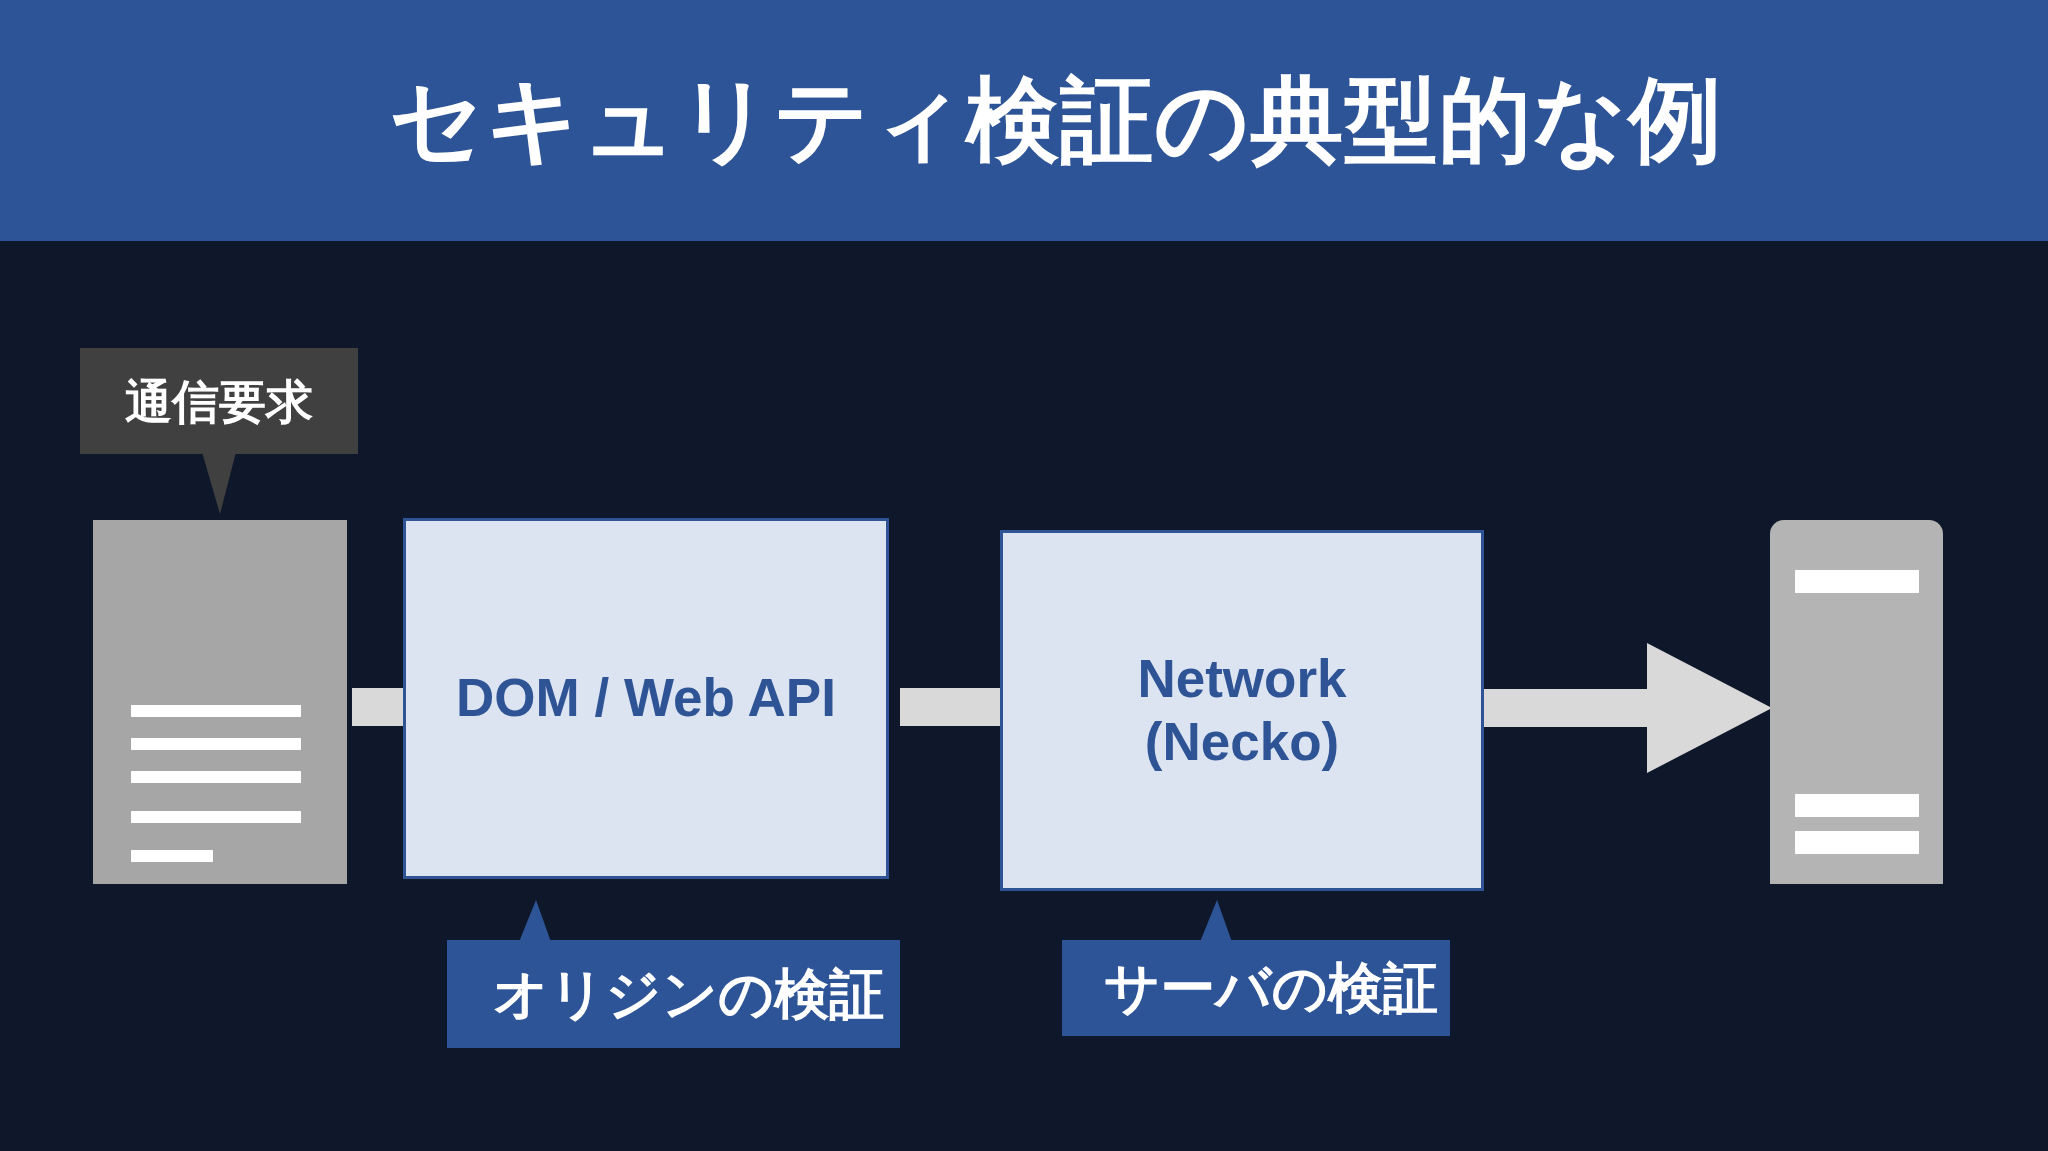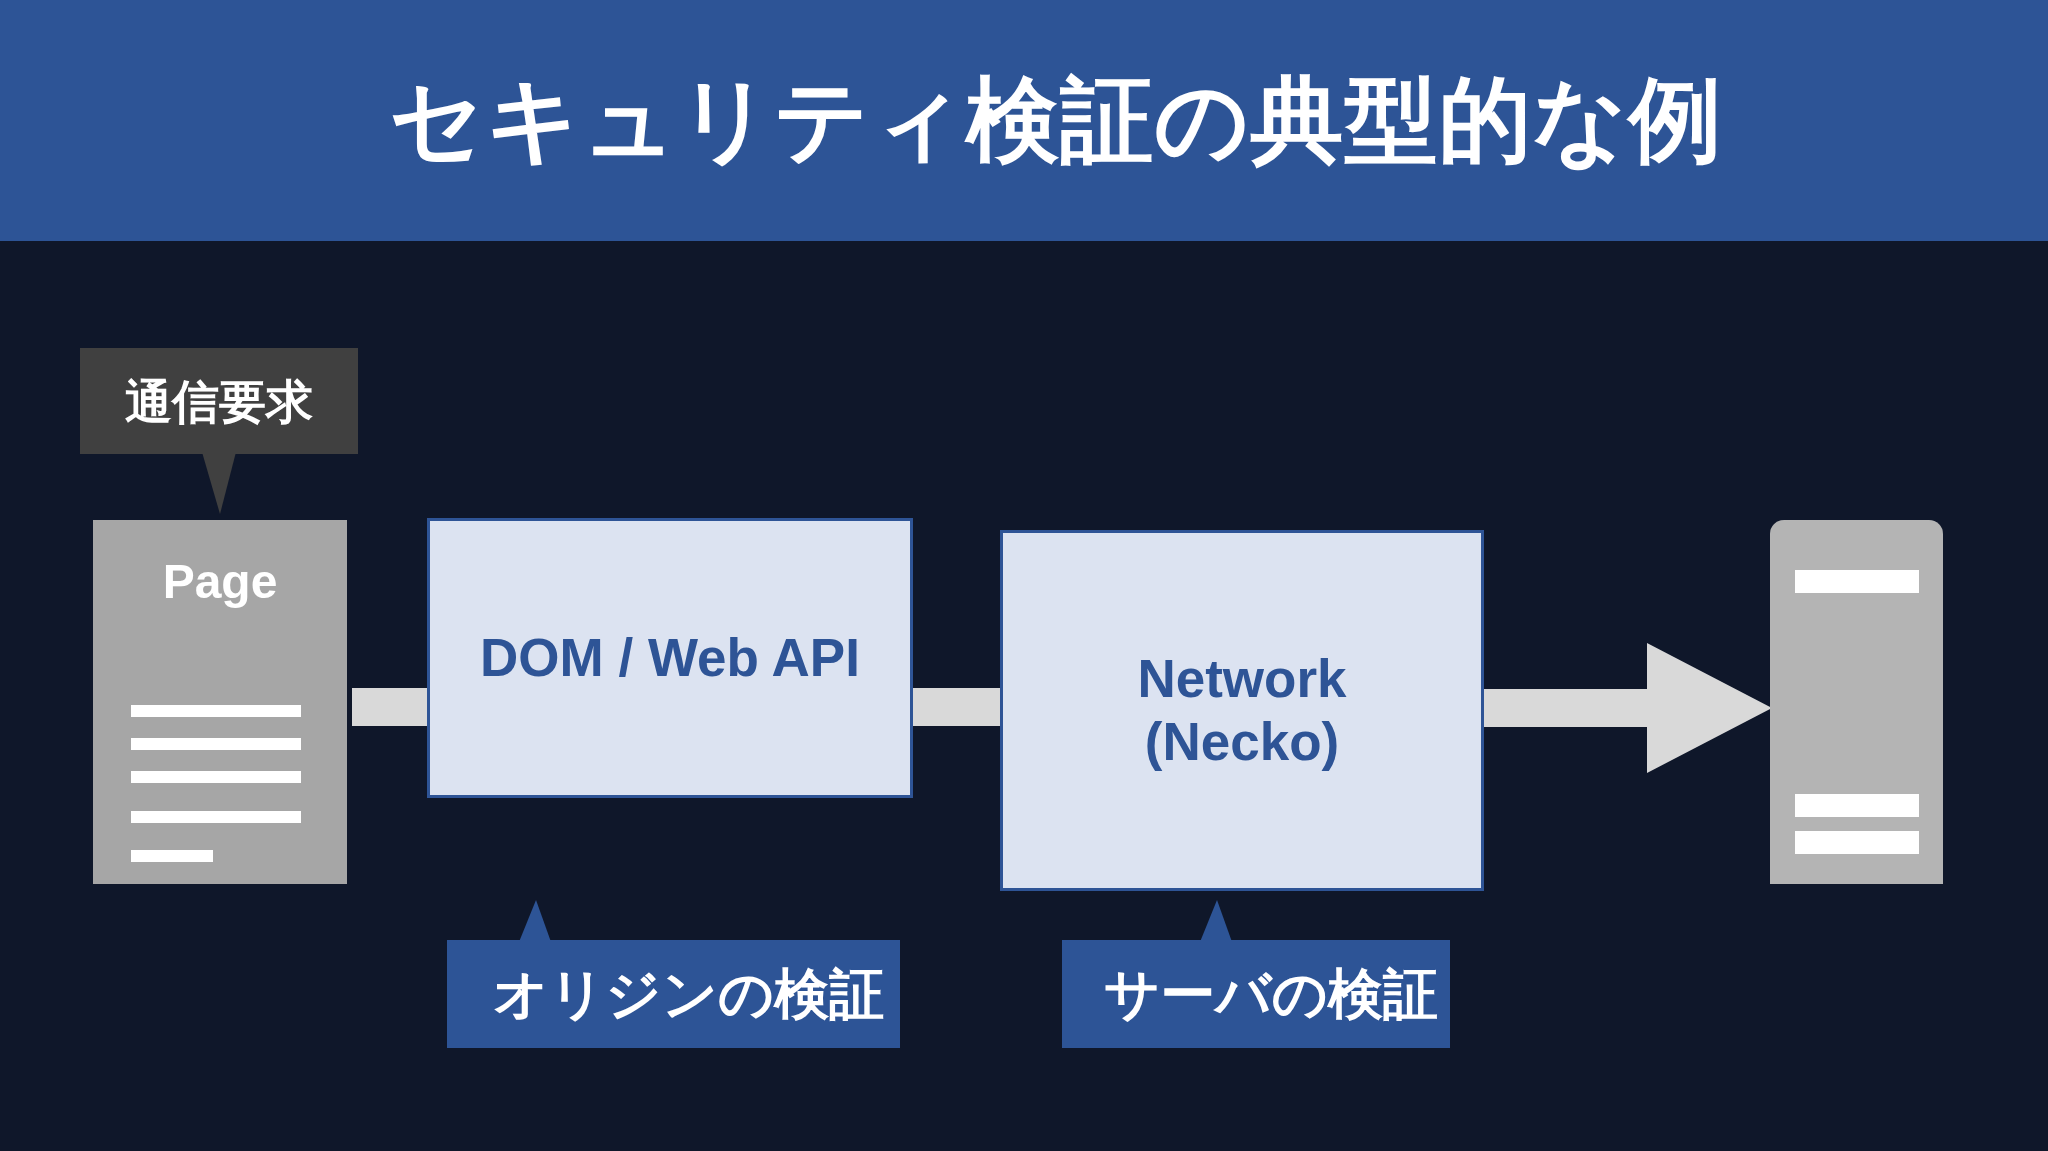--- a/index.html
+++ b/index.html
@@ -141,24 +141,24 @@
     text-align: center;
   }
   .stage-box-label {
     color: #2e5496;
     font-size: 53px;
     font-weight: bold;
     line-height: 1.18;
     white-space: pre-line;
   }
   #stage-dom {
-    left: 427px;
+    left: 403px;
     top: 277px;
     width: 486px;
-    height: 280px;
+    height: 361px;
   }
   #stage-network {
     left: 1000px;
     top: 277px;
     width: 484px;
     height: 361px;
     margin-top: 12px;
   }
 
   
@@ -208,21 +208,21 @@
     top: 0;
     height: 42px;
     width: 50px;
   }
 
   #callout-origin        { left: 447px;  top: 659px; width: 453px; height: 150px; }
   #callout-origin .bottom-callout-box  { width: 453px; height: 108px; }
   #callout-origin .bottom-callout-tail { left: 64px; }
 
   #callout-server        { left: 1062px; top: 659px; width: 388px; height: 150px; }
-  #callout-server .bottom-callout-box  { width: 388px; height: 108px; }
+  #callout-server .bottom-callout-box  { width: 388px; height: 96px; }
   #callout-server .bottom-callout-tail { left: 130px; }
 </style>
 </head>
 <body>
 
 <div id="title-banner">
   <div id="title-text">セキュリティ検証の典型的な例</div>
 </div>
 
 <div id="diagram">
@@ -235,21 +235,20 @@
   </svg>
 
   <div id="callout-request">
     <span id="callout-request-label">通信要求</span>
   </div>
   <svg id="callout-request-tail" viewBox="0 0 60 62">
     <polygon points="12,0 46,0 30,62" fill="#404040"></polygon>
   </svg>
 
   <div id="page-box">
-    <div id="page-box-label">Page</div>
     <div class="page-line" id="page-line-0"></div>
     <div class="page-line" id="page-line-1"></div>
     <div class="page-line" id="page-line-2"></div>
     <div class="page-line" id="page-line-3"></div>
     <div class="page-line" id="page-line-4"></div>
   </div>
 
   <div class="stage-box" id="stage-dom">
     <span class="stage-box-label">DOM / Web API</span>
   </div>

